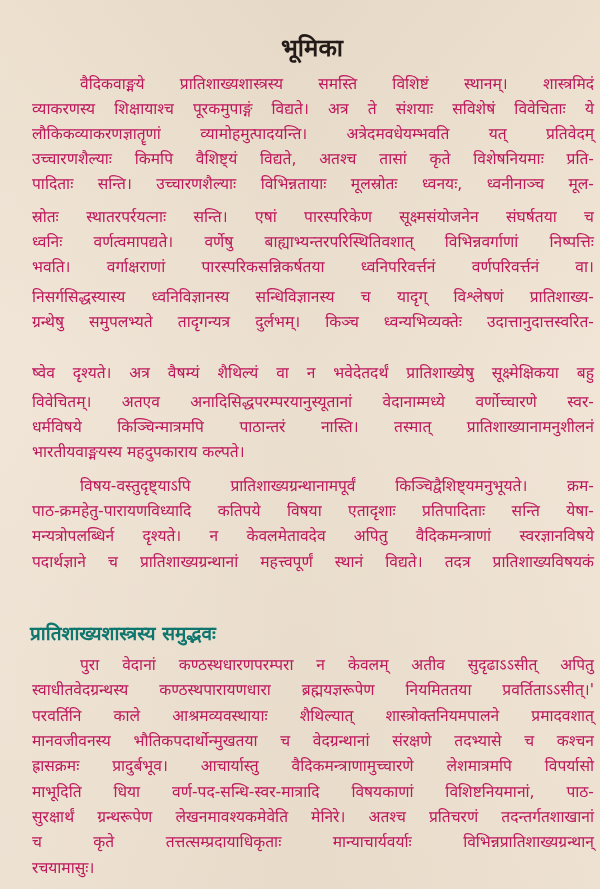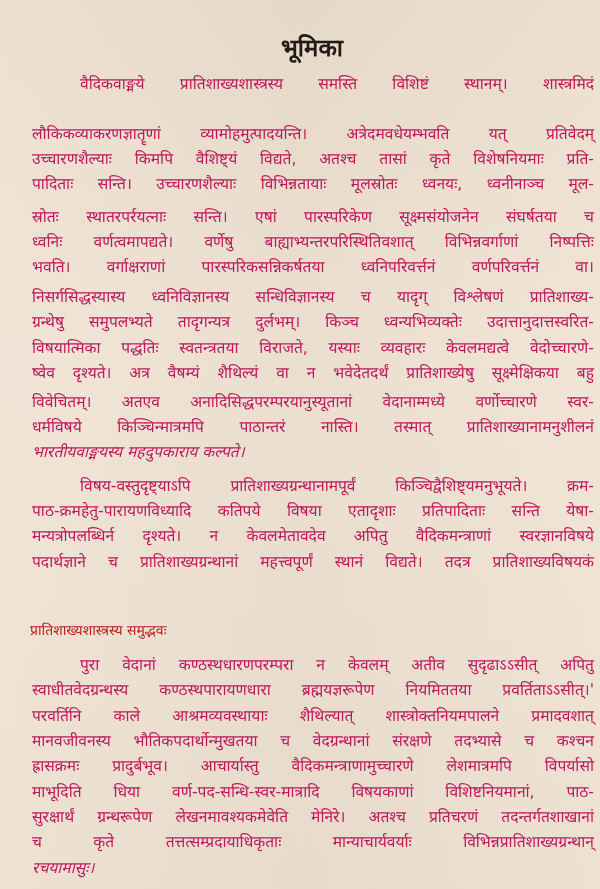--- a/index.html
+++ b/index.html
@@ -18,42 +18,42 @@
     position: absolute; top: 30px; left: 0; width: 600px;
     text-align: center; font-size: 24px; font-weight: bold; color: #231b18;
   }
   .line {
     position: absolute; left: 20px; width: 562px;
     font-size: 15.6px; line-height: 24px; white-space: nowrap;
     text-align: justify; text-align-last: justify;
     color: #be185d;
   }
   .line.indent { left: 68px; width: 514px; }
-  .line.last { text-align-last: left; font-style: italic; }
+  .line.last { text-align-last: left; }
   .heading {
     position: absolute; left: 18px; top: 620px;
-    font-size: 14px; font-weight: normal; color: #b91c1c;
+    font-size: 19px; font-weight: bold; color: #0f766e;
   }
 </style>
 </head>
 <body>
 
 <div class="page">
   <div class="title">भूमिका</div>
 
   <div class="line indent" style="top:72px">वैदिकवाङ्मये प्रातिशाख्यशास्त्रस्य समस्ति विशिष्टं स्थानम्। शास्त्रमिदं</div>
+  <div class="line" style="top:97px">व्याकरणस्य शिक्षायाश्च पूरकमुपाङ्गं विद्यते। अत्र ते संशयाः सविशेषं विवेचिताः ये</div>
   <div class="line" style="top:122px">लौकिकव्याकरणज्ञातॄणां व्यामोहमुत्पादयन्ति। अत्रेदमवधेयम्भवति यत् प्रतिवेदम्</div>
   <div class="line" style="top:147px">उच्चारणशैल्याः किमपि वैशिष्ट्यं विद्यते, अतश्च तासां कृते विशेषनियमाः प्रति-</div>
   <div class="line" style="top:172px">पादिताः सन्ति। उच्चारणशैल्याः विभिन्नतायाः मूलस्रोतः ध्वनयः, ध्वनीनाञ्च मूल-</div>
   <div class="line" style="top:205px">स्रोतः स्थातरपर्रयत्नाः सन्ति। एषां पारस्परिकेण सूक्ष्मसंयोजनेन संघर्षतया च</div>
   <div class="line" style="top:230px">ध्वनिः वर्णत्वमापद्यते। वर्णेषु बाह्याभ्यन्तरपरिस्थितिवशात् विभिन्नवर्गाणां निष्पत्तिः</div>
   <div class="line" style="top:255px">भवति। वर्गाक्षराणां पारस्परिकसन्निकर्षतया ध्वनिपरिवर्त्तनं वर्णपरिवर्त्तनं वा।</div>
   <div class="line" style="top:285px">निसर्गसिद्धस्यास्य ध्वनिविज्ञानस्य सन्धिविज्ञानस्य च यादृग् विश्लेषणं प्रातिशाख्य-</div>
   <div class="line" style="top:310px">ग्रन्थेषु समुपलभ्यते तादृगन्यत्र दुर्लभम्। किञ्च ध्वन्यभिव्यक्तेः उदात्तानुदात्तस्वरित-</div>
-  <div class="line" style="top:336px">विषयात्मिका पद्धतिः स्वतन्त्रतया विराजते, यस्याः व्यवहारः केवलमद्यत्वे वेदोच्चारणे-</div>
   <div class="line" style="top:361px">ष्वेव दृश्यते। अत्र वैषम्यं शैथिल्यं वा न भवेदेतदर्थं प्रातिशाख्येषु सूक्ष्मेक्षिकया बहु</div>
   <div class="line" style="top:390px">विवेचितम्। अतएव अनादिसिद्धपरम्परयानुस्यूतानां वेदानाम्मध्ये वर्णोच्चारणे स्वर-</div>
   <div class="line" style="top:415px">धर्मविषये किञ्चिन्मात्रमपि पाठान्तरं नास्ति। तस्मात् प्रातिशाख्यानामनुशीलनं</div>
   <div class="line last" style="top:440px">भारतीयवाङ्मयस्य महदुपकाराय कल्पते।</div>
 
   <div class="line" style="top:499px">पाठ-क्रमहेतु-पारायणविध्यादि कतिपये विषया एतादृशाः प्रतिपादिताः सन्ति येषा-</div>
   <div class="line indent" style="top:474px">विषय-वस्तुदृष्ट्याऽपि प्रातिशाख्यग्रन्थानामपूर्वं किञ्चिद्वैशिष्ट्यमनुभूयते। क्रम-</div>
   <div class="line" style="top:524px">मन्यत्रोपलब्धिर्न दृश्यते। न केवलमेतावदेव अपितु वैदिकमन्त्राणां स्वरज्ञानविषये</div>
   <div class="line" style="top:550px">पदार्थज्ञाने च प्रातिशाख्यग्रन्थानां महत्त्वपूर्णं स्थानं विद्यते। तदत्र प्रातिशाख्यविषयकं</div>
 

